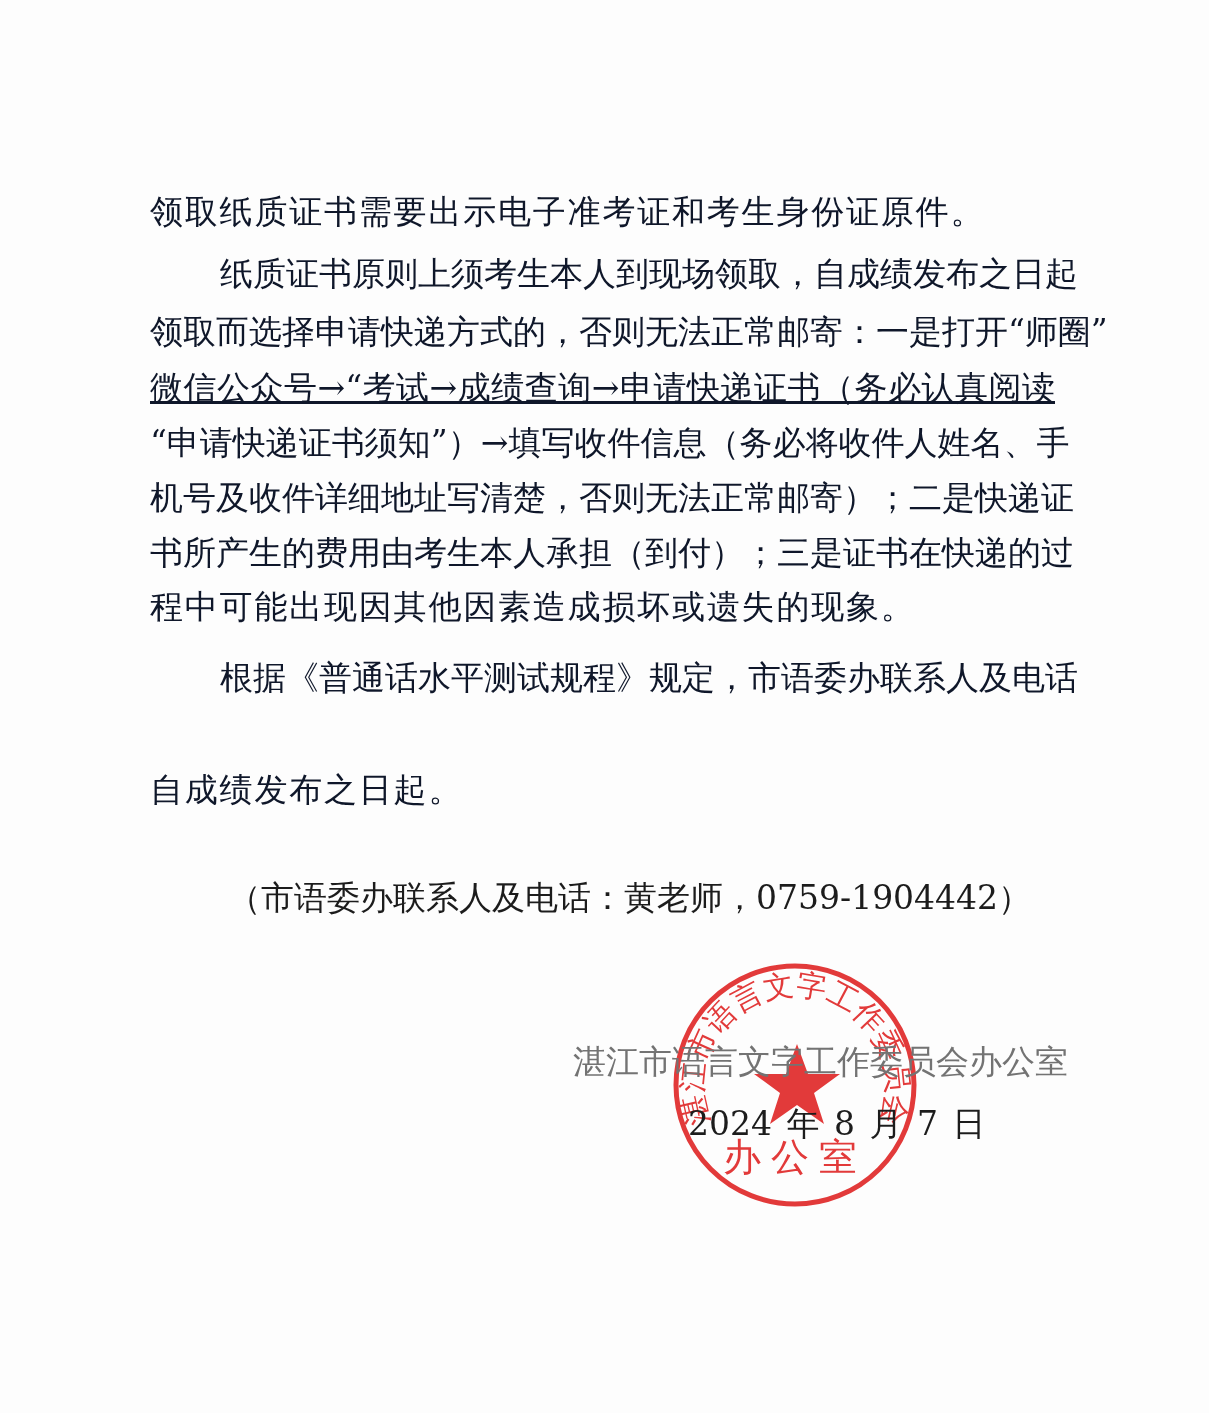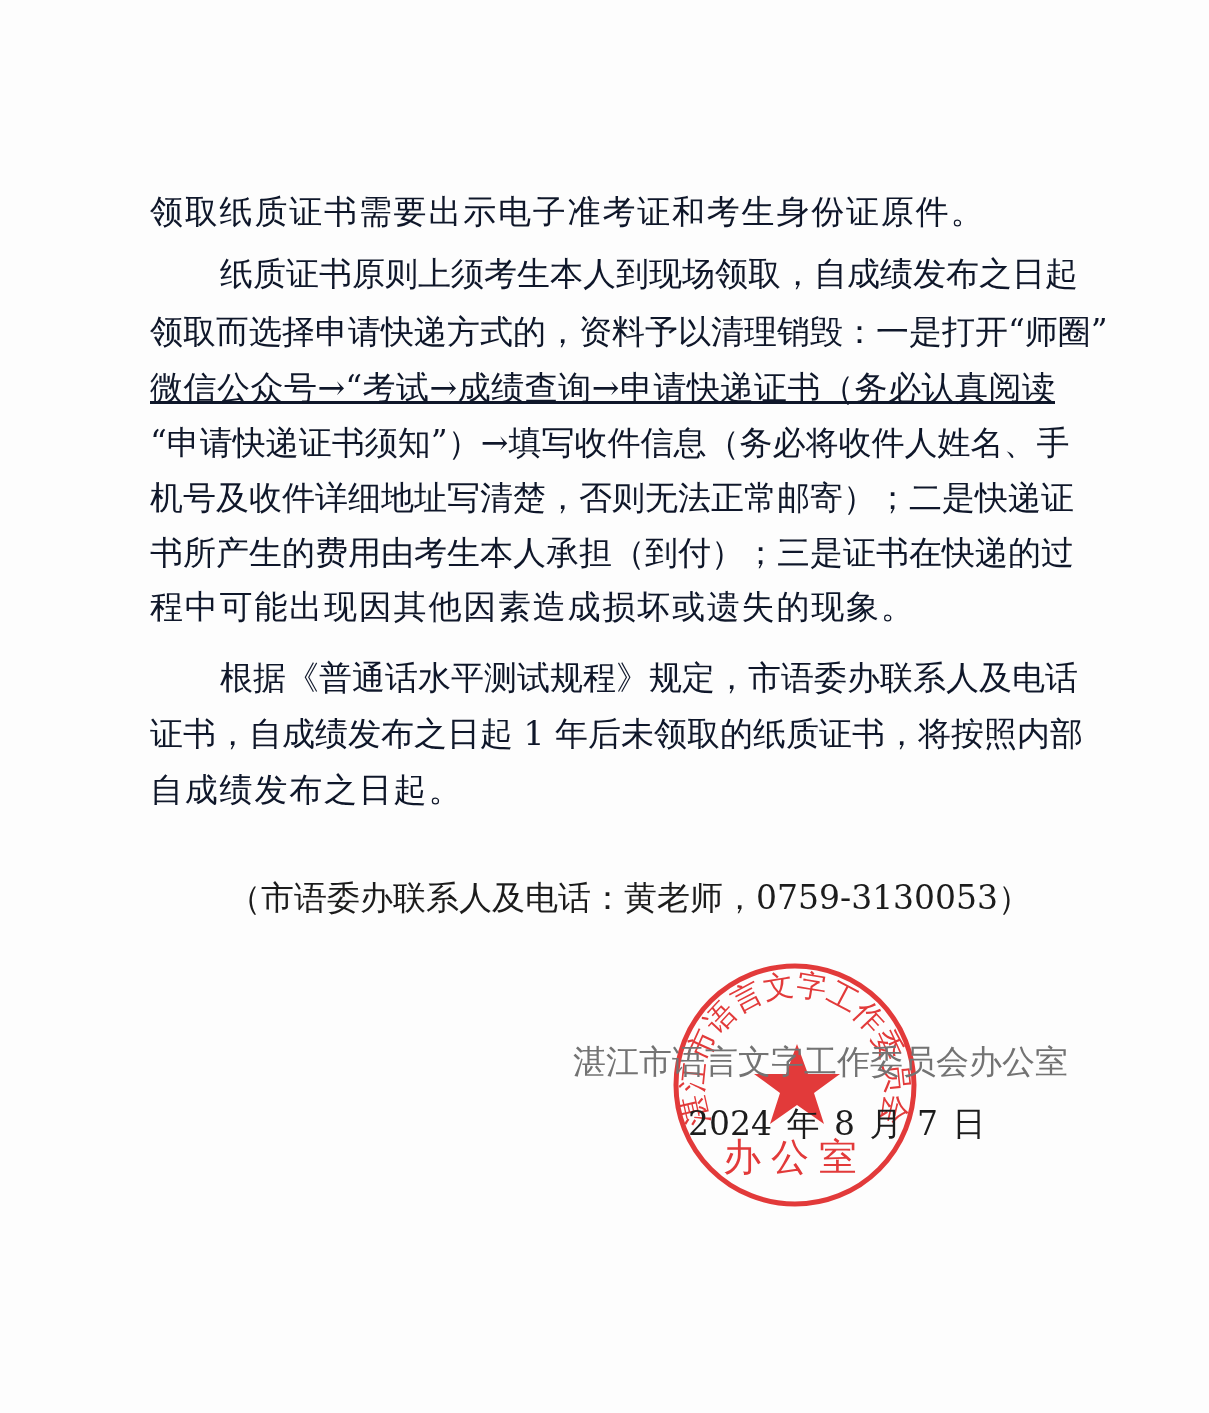--- a/index.html
+++ b/index.html
@@ -96,32 +96,31 @@
   .seal svg { width: 246px; height: 246px; display: block; }
 </style>
 </head>
 <body>
 
 <div class="page">
 
   <div class="line last" style="top:192px;">领取纸质证书需要出示电子准考证和考生身份证原件。</div>
 
   <div class="line indent" style="top:254px;">纸质证书原则上须考生本人到现场领取，自成绩发布之日起</div>
-  <div class="line" style="top:312px;">领取而选择申请快递方式的，资料予以清理销毁：一是打开“师圈”</div>
+  <div class="line" style="top:312px;">领取而选择申请快递方式的，否则无法正常邮寄：一是打开“师圈”</div>
   <div class="line" style="top:368px;text-decoration:underline;">微信公众号→“考试→成绩查询→申请快递证书（务必认真阅读</div>
   <div class="line" style="top:478px;">机号及收件详细地址写清楚，否则无法正常邮寄）；二是快递证</div>
   <div class="line" style="top:423px;">“申请快递证书须知”）→填写收件信息（务必将收件人姓名、手</div>
   <div class="line" style="top:533px;">书所产生的费用由考生本人承担（到付）；三是证书在快递的过</div>
   <div class="line last" style="top:587px;">程中可能出现因其他因素造成损坏或遗失的现象。</div>
 
   <div class="line indent" style="top:658px;">根据《普通话水平测试规程》规定，市语委办联系人及电话</div>
-  <div class="line" style="top:714px;">证书，自成绩发布之日起 1 年后未领取的纸质证书，将按照内部</div>
   <div class="line last" style="top:770px;">自成绩发布之日起。</div>
 
-  <div class="contact">（市语委办联系人及电话：黄老师，0759-3130053）</div>
+  <div class="contact">（市语委办联系人及电话：黄老师，0759-1904442）</div>
 
   <div class="seal">
     <svg viewBox="0 0 246 246" xmlns="http://www.w3.org/2000/svg">
       <defs>
         <path id="ringPath" d="M 40 165 A 92 92 0 1 1 206 165" fill="none"></path>
       </defs>
       <circle cx="123" cy="123" r="119" fill="none" stroke="#e02a2a" stroke-width="5"></circle>
       <text font-size="30" fill="#e02a2a" font-family="DejaVu Serif, serif">
         <textPath href="#ringPath" startOffset="50%" text-anchor="middle" id="sealRingText">湛江市语言文字工作委员会</textPath>
       </text>

